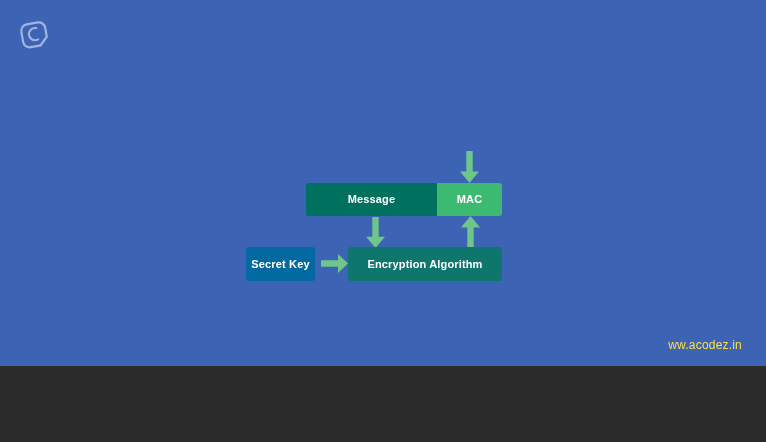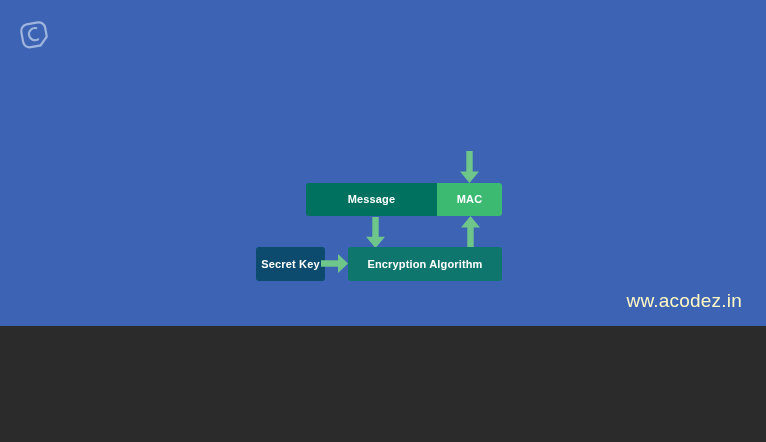--- a/index.html
+++ b/index.html
@@ -8,21 +8,21 @@
     padding: 0;
   }
   body {
     font-family: "Liberation Sans", sans-serif;
     background: #2b2b2b;
   }
 
   #canvas {
     position: relative;
     width: 766px;
-    height: 326px;
+    height: 366px;
     overflow: hidden;
     background: #3d63b5;
   }
 
   
   #logo {
     position: absolute;
     left: 18px;
     top: 18px;
     width: 32px;
@@ -68,25 +68,25 @@
   #block-mac {
     position: relative;
     left: auto; top: auto;
     flex: 1 1 auto;
     height: 33px;
     background: #3cba72;
     border-radius: 0;
   }
 
   #block-secret-key {
-    left: 256px;
+    left: 246px;
     top: 247px;
     width: 69px;
     height: 34px;
-    background: #0c4a6e;
+    background: #0369a1;
   }
 
   #block-encryption-algorithm {
     left: 348px;
     top: 247px;
     width: 154px;
     height: 34px;
     background: #0f766e;
   }
 
@@ -99,22 +99,22 @@
   #arrow-into-mac     { left: 460px; top: 151px; width: 19px; height: 32px; }
   #arrow-msg-to-enc   { left: 366px; top: 217px; width: 19px; height: 31px; }
   #arrow-enc-to-mac   { left: 461px; top: 216px; width: 19px; height: 32px; }
   #arrow-key-to-enc   { left: 321px; top: 254px; width: 27px; height: 19px; }
 
   
   #watermark {
     position: absolute;
     right: 24px;
     bottom: 14px;
-    color: #fef9c3;
-    font-size: 19px;
+    color: #fde047;
+    font-size: 12px;
     letter-spacing: 0.2px;
     font-weight: normal;
   }
 </style>
 </head>
 <body>
 
 <div id="canvas">
 
   <div id="logo">

